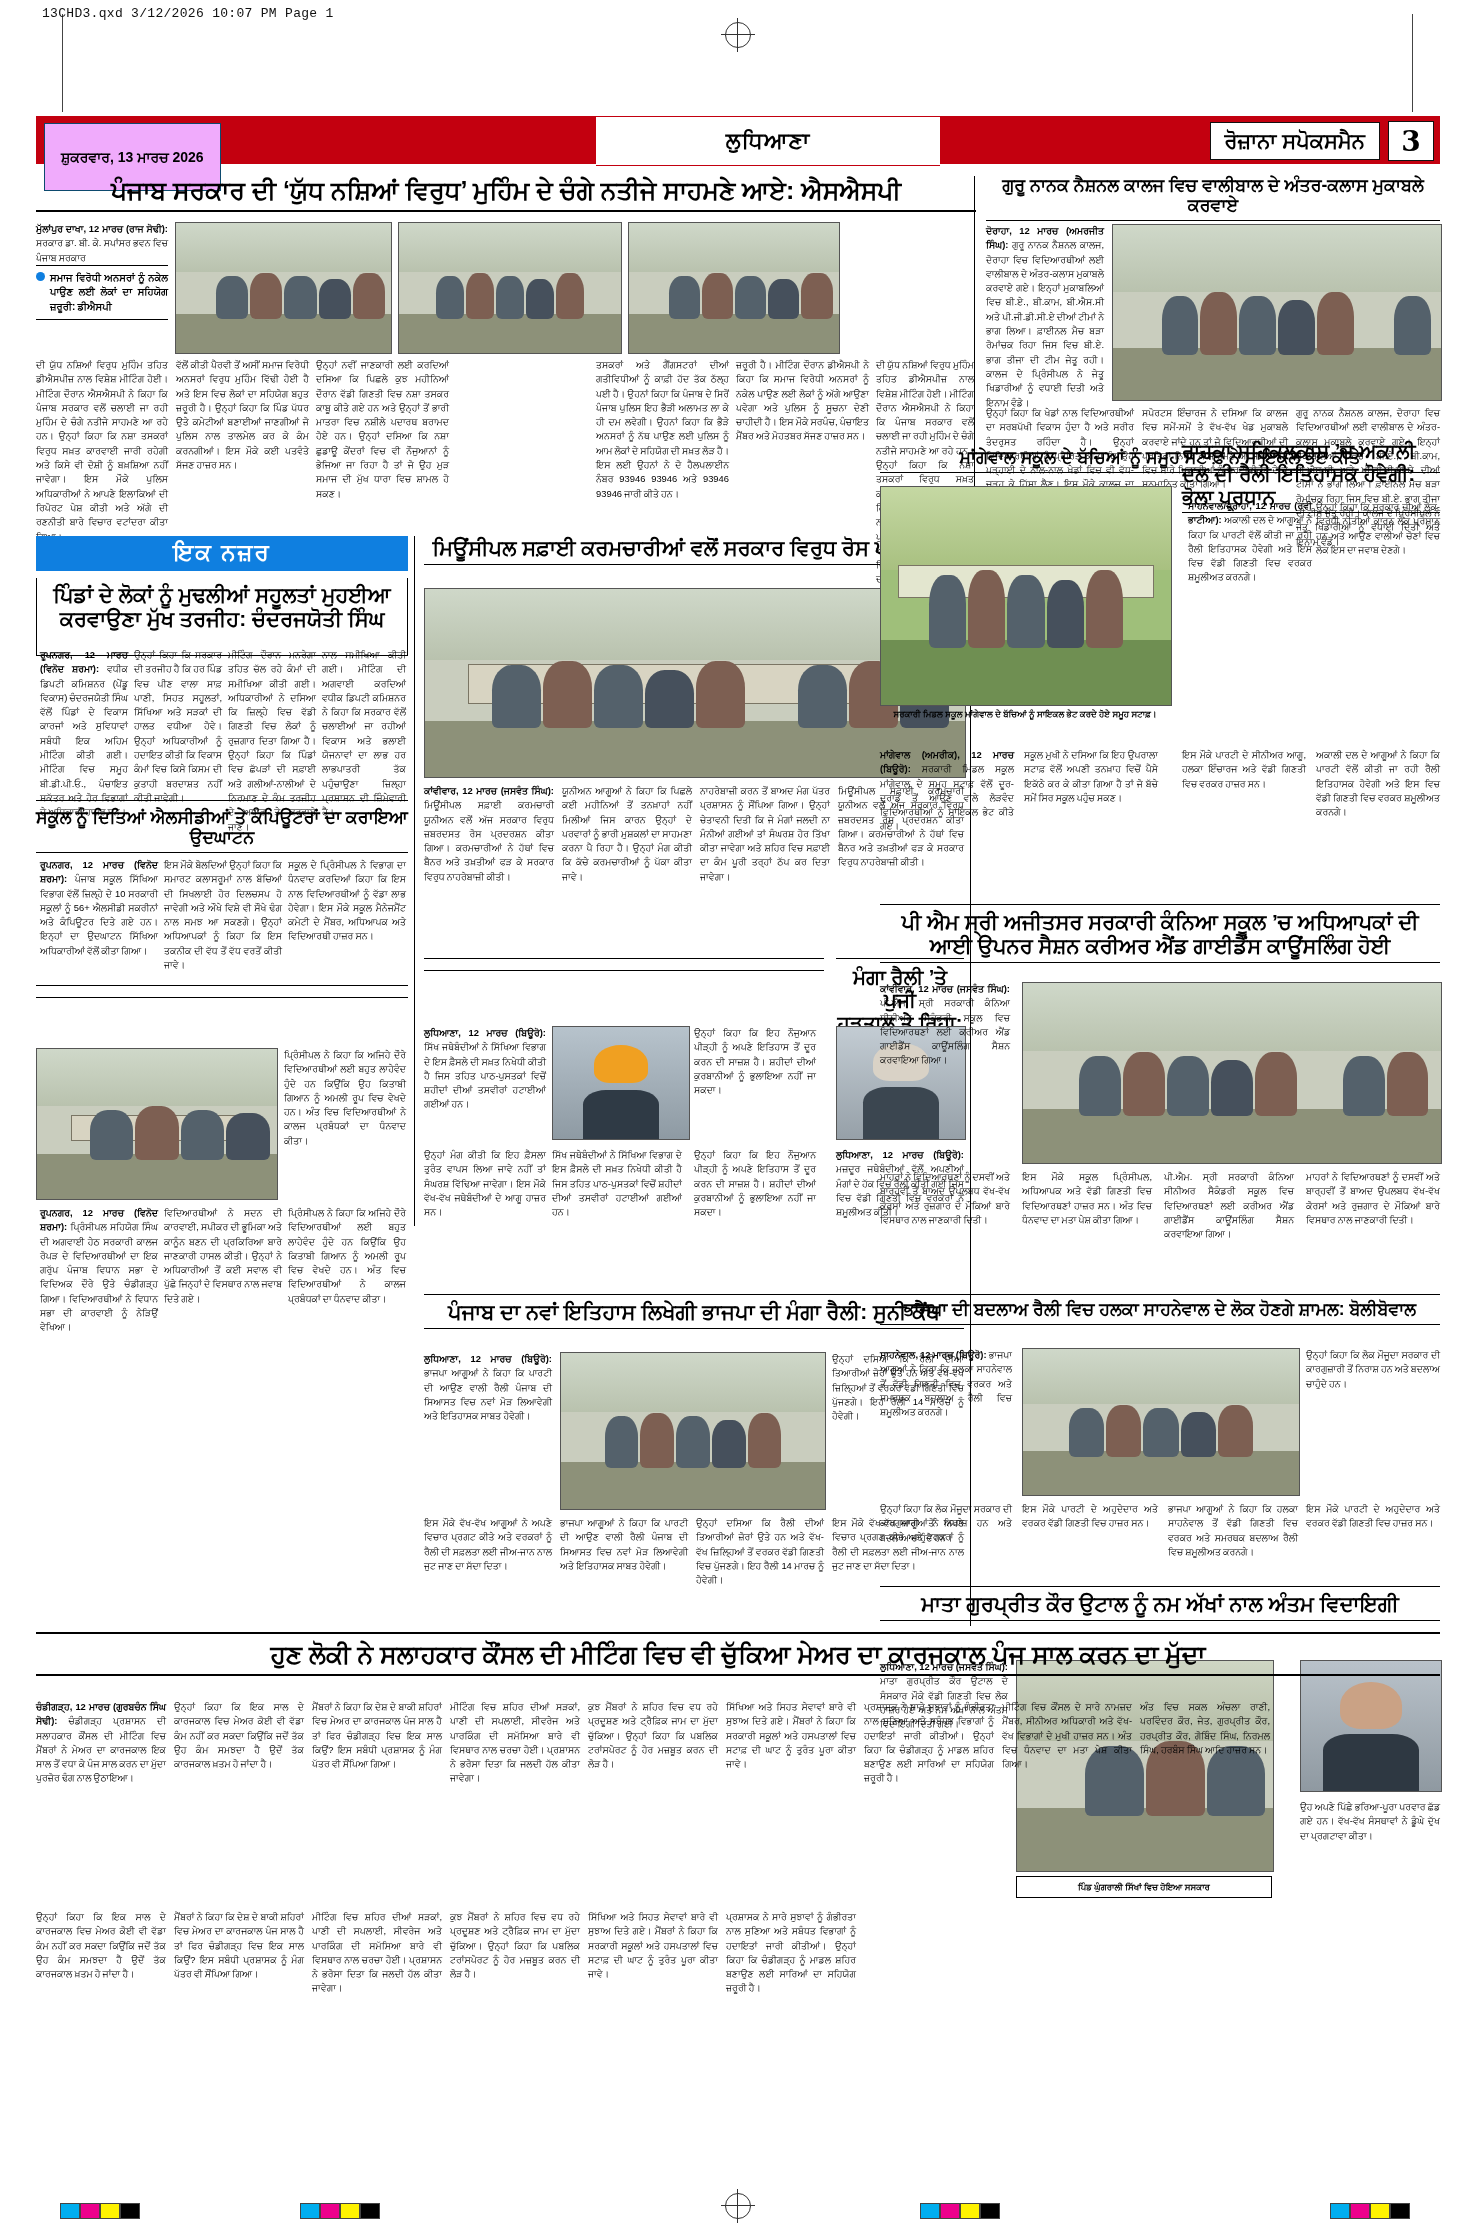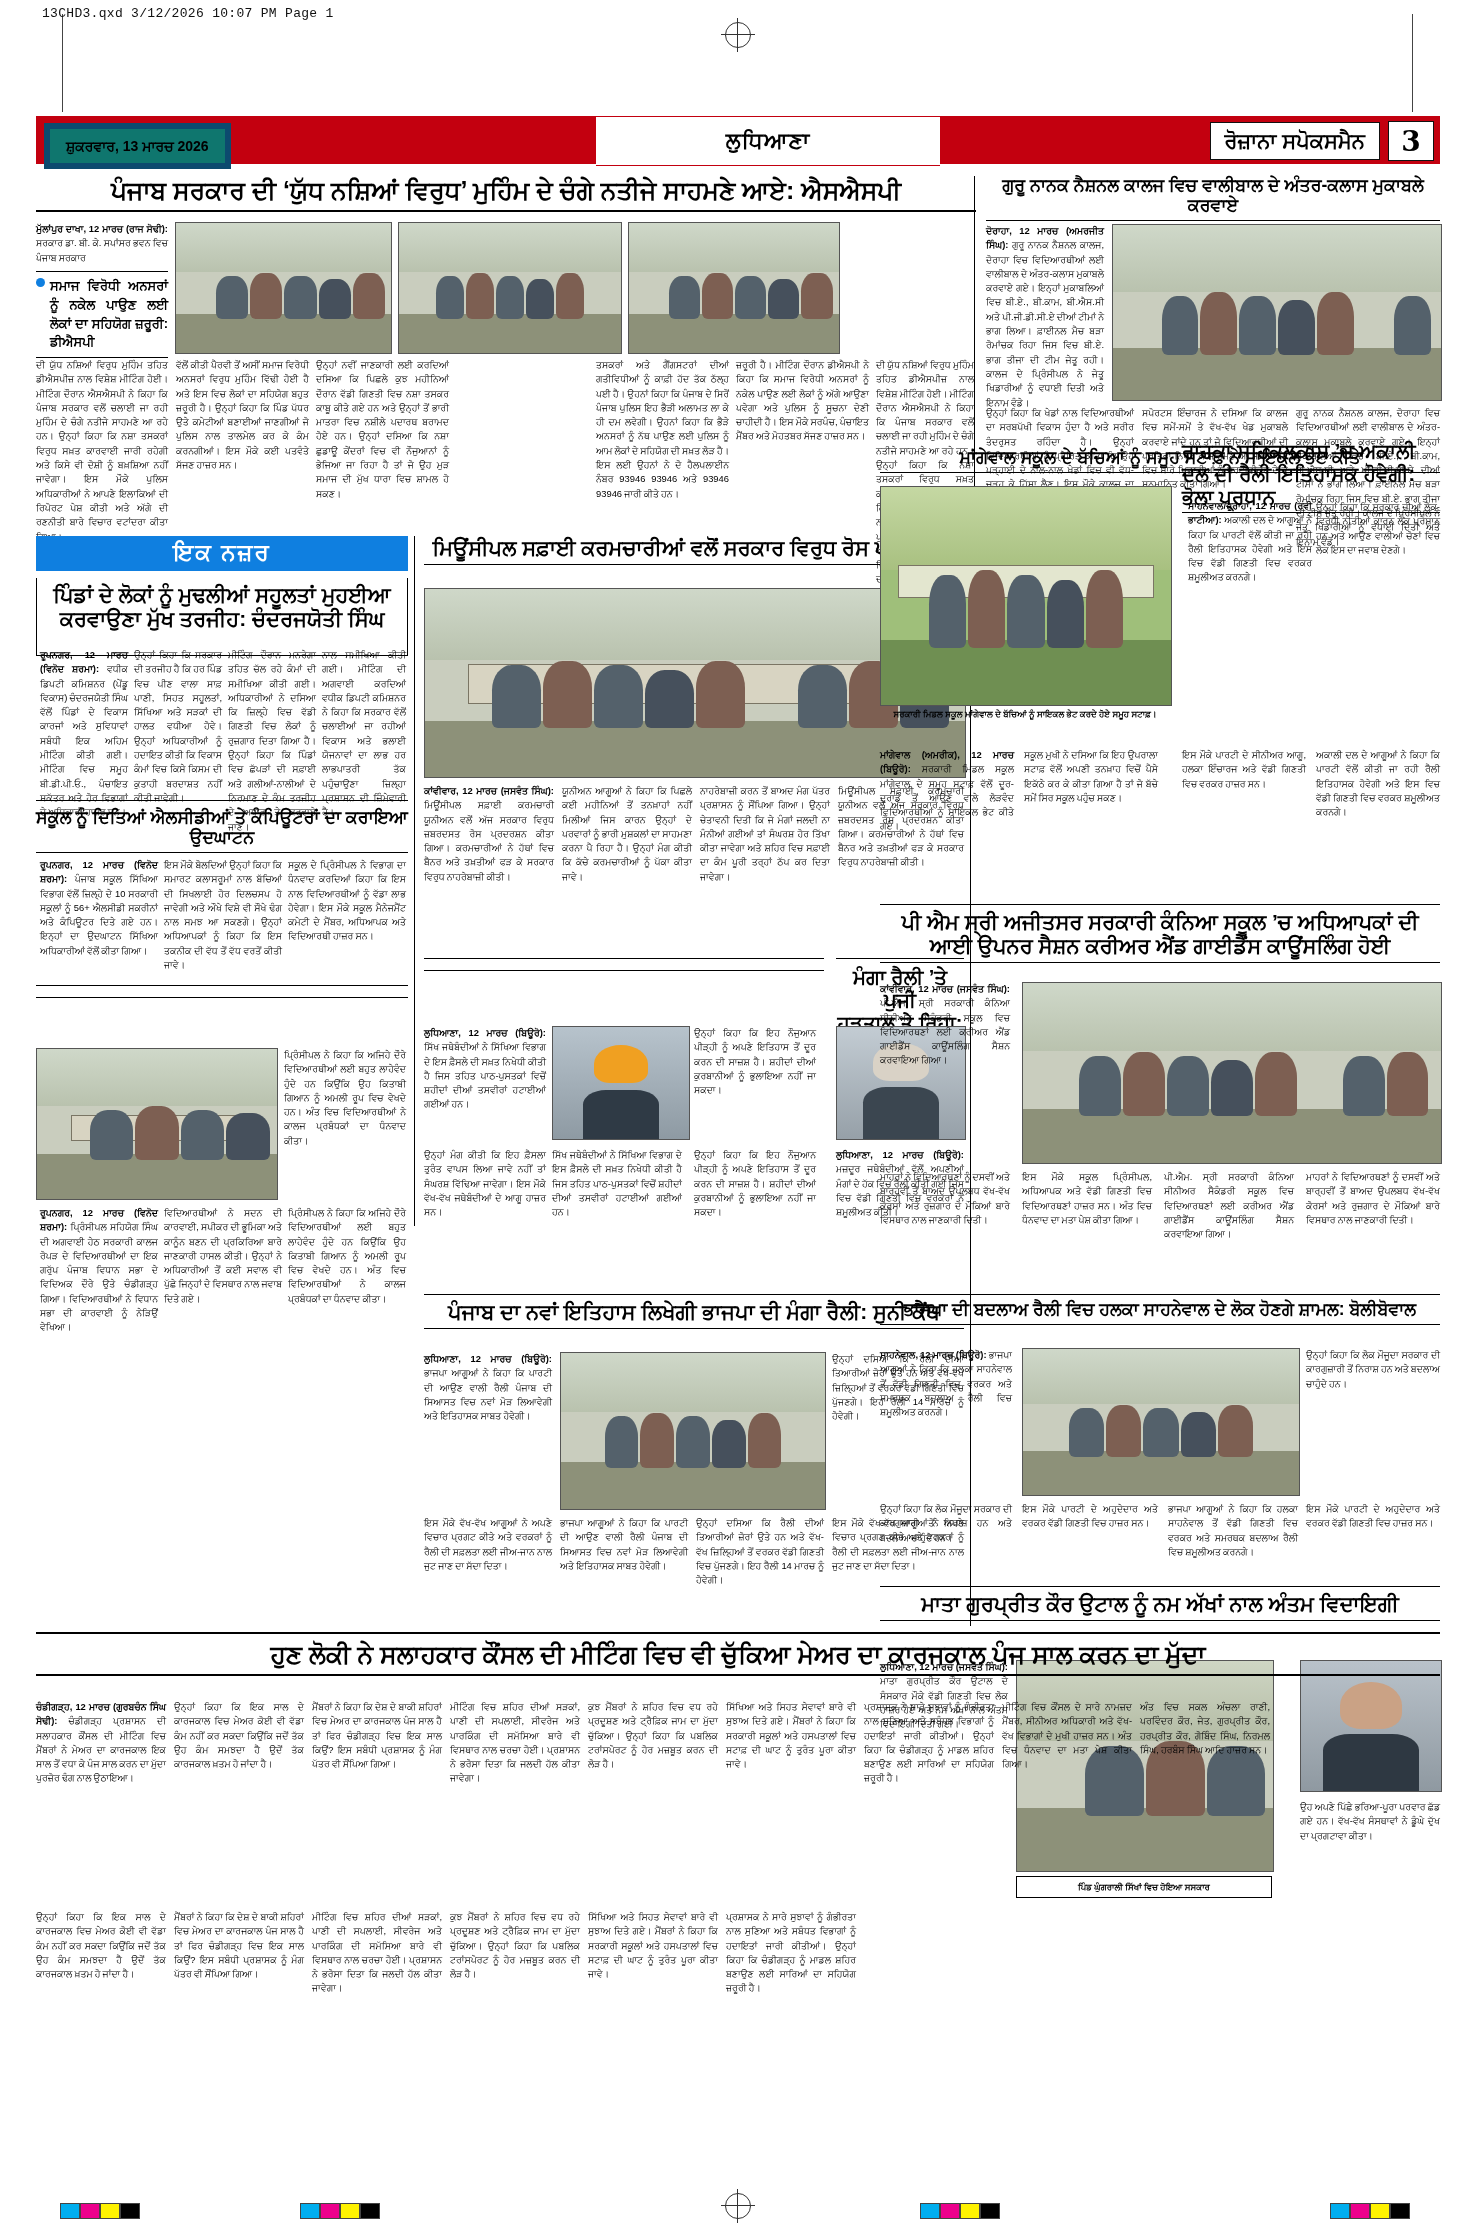--- a/index.html
+++ b/index.html
@@ -16,21 +16,21 @@
   .reg-circ{position:absolute;left:4px;top:4px;width:24px;height:24px;border:1px solid #333;border-radius:50%;}
 
   
   .mast{position:absolute;left:36px;top:116px;width:1404px;height:48px;}
   .mast-left{position:absolute;left:0;top:0;width:560px;height:48px;background:#c3000f;}
   .mast-left:after{content:"";position:absolute;right:-22px;top:0;width:0;height:0;border-top:24px solid #c3000f;border-bottom:24px solid #c3000f;border-right:22px solid transparent;}
   .mast-right{position:absolute;right:0;top:0;width:500px;height:48px;background:#c3000f;}
   .mast-right:after{content:"";position:absolute;left:-22px;top:0;width:0;height:0;border-top:24px solid #c3000f;border-bottom:24px solid #c3000f;border-left:22px solid transparent;}
   .mast-center{position:absolute;left:560px;top:0;right:500px;height:48px;background:#fff;border-top:1px solid #c3000f;border-bottom:1px solid #c3000f;display:flex;align-items:center;justify-content:center;}
   .mast-city{font-size:22px;font-weight:bold;letter-spacing:1px;}
-  .datebox{position:absolute;left:8px;top:7px;height:34px;background:#0f766e;border:6px solid #0c4a6e;display:flex;align-items:center;padding:0 16px;font-size:14px;font-weight:bold;}
+  .datebox{position:absolute;left:8px;top:7px;height:34px;background:#f0abfc;border:1px solid #0c4a6e;display:flex;align-items:center;padding:16px 16px;font-size:14px;font-weight:bold;}
   .brandbox{position:absolute;right:60px;top:6px;height:36px;background:#fff;border:1.5px solid #111;display:flex;align-items:center;padding:0 14px;font-size:21px;font-weight:bold;}
   .pagenum{position:absolute;right:6px;top:5px;width:44px;height:38px;background:#fff;border:1.5px solid #111;display:flex;align-items:center;justify-content:center;font-size:28px;font-weight:bold;font-family:"DejaVu Serif",serif;}
 
   
   .hl{font-weight:bold;line-height:1.14;text-align:center;}
   .hl-xl{font-size:25px;}
   .hl-lg{font-size:21px;}
   .hl-md{font-size:17.5px;}
   .hl-sm{font-size:20px;}
   .hl-left{text-align:left;}
@@ -123,21 +123,21 @@
         <i class="ph-p"></i>
         <i class="ph-p"></i>
         <i class="ph-p"></i>
         <i class="ph-p"></i>
         <i class="ph-p"></i>
       </div>
   </div>
 
   <div style="position:absolute;left:36px;top:222px;width:132px;" class="body-col">
     <span class="dline">ਮੁੱਲਾਂਪੁਰ ਦਾਖਾ, 12 ਮਾਰਚ (ਰਾਜ ਸੋਢੀ):</span><span> ਸਰਕਾਰ ਡਾ. ਬੀ. ਕੇ. ਸਪਾਂਸਰ ਭਵਨ ਵਿਚ ਪੰਜਾਬ ਸਰਕਾਰ</span>
-    <div style="margin-top:6px;border-top:1px solid #000;border-bottom:1px solid #000;padding:5px 0 5px 14px;font-weight:bold;font-size:13px;line-height:1.45;position:relative;">
+    <div style="border-top:1px solid #000;border-bottom:1px solid #000;padding:5px 0 5px 14px;font-weight:bold;font-size:10px;line-height:1.45;position:relative;">
       <span style="position:absolute;left:0;top:6px;width:9px;height:9px;background:#0f7fe0;border-radius:50%;"></span>
       <span>ਸਮਾਜ ਵਿਰੋਧੀ ਅਨਸਰਾਂ ਨੂੰ ਨਕੇਲ ਪਾਉਣ ਲਈ ਲੋਕਾਂ ਦਾ ਸਹਿਯੋਗ ਜ਼ਰੂਰੀ: ਡੀਐਸਪੀ</span>
     </div>
   </div>
 
   <div style="position:absolute;left:36px;top:358px;width:132px;" class="body-col">ਦੀ ਯੁੱਧ ਨਸ਼ਿਆਂ ਵਿਰੁਧ ਮੁਹਿੰਮ ਤਹਿਤ ਡੀਐਸਪੀਜ਼ ਨਾਲ ਵਿਸ਼ੇਸ਼ ਮੀਟਿੰਗ ਹੋਈ। ਮੀਟਿੰਗ ਦੌਰਾਨ ਐਸਐਸਪੀ ਨੇ ਕਿਹਾ ਕਿ ਪੰਜਾਬ ਸਰਕਾਰ ਵਲੋਂ ਚਲਾਈ ਜਾ ਰਹੀ ਮੁਹਿੰਮ ਦੇ ਚੰਗੇ ਨਤੀਜੇ ਸਾਹਮਣੇ ਆ ਰਹੇ ਹਨ। ਉਨ੍ਹਾਂ ਕਿਹਾ ਕਿ ਨਸ਼ਾ ਤਸਕਰਾਂ ਵਿਰੁਧ ਸਖ਼ਤ ਕਾਰਵਾਈ ਜਾਰੀ ਰਹੇਗੀ ਅਤੇ ਕਿਸੇ ਵੀ ਦੋਸ਼ੀ ਨੂੰ ਬਖ਼ਸ਼ਿਆ ਨਹੀਂ ਜਾਵੇਗਾ। ਇਸ ਮੌਕੇ ਪੁਲਿਸ ਅਧਿਕਾਰੀਆਂ ਨੇ ਆਪਣੇ ਇਲਾਕਿਆਂ ਦੀ ਰਿਪੋਰਟ ਪੇਸ਼ ਕੀਤੀ ਅਤੇ ਅੱਗੇ ਦੀ ਰਣਨੀਤੀ ਬਾਰੇ ਵਿਚਾਰ ਵਟਾਂਦਰਾ ਕੀਤਾ ਗਿਆ।</div>
   <div style="position:absolute;left:176px;top:358px;width:133px;" class="body-col">ਵੱਲੋਂ ਕੀਤੀ ਪੈਰਵੀ ਤੋਂ ਅਸੀਂ ਸਮਾਜ ਵਿਰੋਧੀ ਅਨਸਰਾਂ ਵਿਰੁਧ ਮੁਹਿੰਮ ਵਿੱਢੀ ਹੋਈ ਹੈ ਅਤੇ ਇਸ ਵਿਚ ਲੋਕਾਂ ਦਾ ਸਹਿਯੋਗ ਬਹੁਤ ਜ਼ਰੂਰੀ ਹੈ। ਉਨ੍ਹਾਂ ਕਿਹਾ ਕਿ ਪਿੰਡ ਪੱਧਰ ਉਤੇ ਕਮੇਟੀਆਂ ਬਣਾਈਆਂ ਜਾਣਗੀਆਂ ਜੋ ਪੁਲਿਸ ਨਾਲ ਤਾਲਮੇਲ ਕਰ ਕੇ ਕੰਮ ਕਰਨਗੀਆਂ। ਇਸ ਮੌਕੇ ਕਈ ਪਤਵੰਤੇ ਸੱਜਣ ਹਾਜ਼ਰ ਸਨ।</div>
   <div style="position:absolute;left:316px;top:358px;width:133px;" class="body-col">ਉਨ੍ਹਾਂ ਨਵੀਂ ਜਾਣਕਾਰੀ ਲਈ ਕਰਦਿਆਂ ਦਸਿਆ ਕਿ ਪਿਛਲੇ ਕੁਝ ਮਹੀਨਿਆਂ ਦੌਰਾਨ ਵੱਡੀ ਗਿਣਤੀ ਵਿਚ ਨਸ਼ਾ ਤਸਕਰ ਕਾਬੂ ਕੀਤੇ ਗਏ ਹਨ ਅਤੇ ਉਨ੍ਹਾਂ ਤੋਂ ਭਾਰੀ ਮਾਤਰਾ ਵਿਚ ਨਸ਼ੀਲੇ ਪਦਾਰਥ ਬਰਾਮਦ ਹੋਏ ਹਨ। ਉਨ੍ਹਾਂ ਦਸਿਆ ਕਿ ਨਸ਼ਾ ਛੁਡਾਊ ਕੇਂਦਰਾਂ ਵਿਚ ਵੀ ਨੌਜੁਆਨਾਂ ਨੂੰ ਭੇਜਿਆ ਜਾ ਰਿਹਾ ਹੈ ਤਾਂ ਜੋ ਉਹ ਮੁੜ ਸਮਾਜ ਦੀ ਮੁੱਖ ਧਾਰਾ ਵਿਚ ਸ਼ਾਮਲ ਹੋ ਸਕਣ।</div>
   <div style="position:absolute;left:596px;top:358px;width:133px;" class="body-col">ਤਸਕਰਾਂ ਅਤੇ ਗੈਂਗਸਟਰਾਂ ਦੀਆਂ ਗਤੀਵਿਧੀਆਂ ਨੂੰ ਕਾਫ਼ੀ ਹੱਦ ਤੱਕ ਠੱਲ੍ਹ ਪਈ ਹੈ। ਉਹਨਾਂ ਕਿਹਾ ਕਿ ਪੰਜਾਬ ਦੇ ਸਿਰੋਂ ਪੰਜਾਬ ਪੁਲਿਸ ਇਹ ਭੈੜੀ ਅਲਾਮਤ ਲਾ ਕੇ ਹੀ ਦਮ ਲਵੇਗੀ। ਉਹਨਾਂ ਕਿਹਾ ਕਿ ਭੈੜੇ ਅਨਸਰਾਂ ਨੂੰ ਨੱਥ ਪਾਉਣ ਲਈ ਪੁਲਿਸ ਨੂੰ ਆਮ ਲੋਕਾਂ ਦੇ ਸਹਿਯੋਗ ਦੀ ਸਖ਼ਤ ਲੋੜ ਹੈ। ਇਸ ਲਈ ਉਹਨਾਂ ਨੇ ਦੋ ਹੈਲਪਲਾਈਨ ਨੰਬਰ 93946 93946 ਅਤੇ 93946 93946 ਜਾਰੀ ਕੀਤੇ ਹਨ।</div>
   <div style="position:absolute;left:736px;top:358px;width:133px;" class="body-col">ਜ਼ਰੂਰੀ ਹੈ। ਮੀਟਿੰਗ ਦੌਰਾਨ ਡੀਐਸਪੀ ਨੇ ਕਿਹਾ ਕਿ ਸਮਾਜ ਵਿਰੋਧੀ ਅਨਸਰਾਂ ਨੂੰ ਨਕੇਲ ਪਾਉਣ ਲਈ ਲੋਕਾਂ ਨੂੰ ਅੱਗੇ ਆਉਣਾ ਪਵੇਗਾ ਅਤੇ ਪੁਲਿਸ ਨੂੰ ਸੂਚਨਾ ਦੇਣੀ ਚਾਹੀਦੀ ਹੈ। ਇਸ ਮੌਕੇ ਸਰਪੰਚ, ਪੰਚਾਇਤ ਮੈਂਬਰ ਅਤੇ ਮੋਹਤਬਰ ਸੱਜਣ ਹਾਜ਼ਰ ਸਨ।</div>

